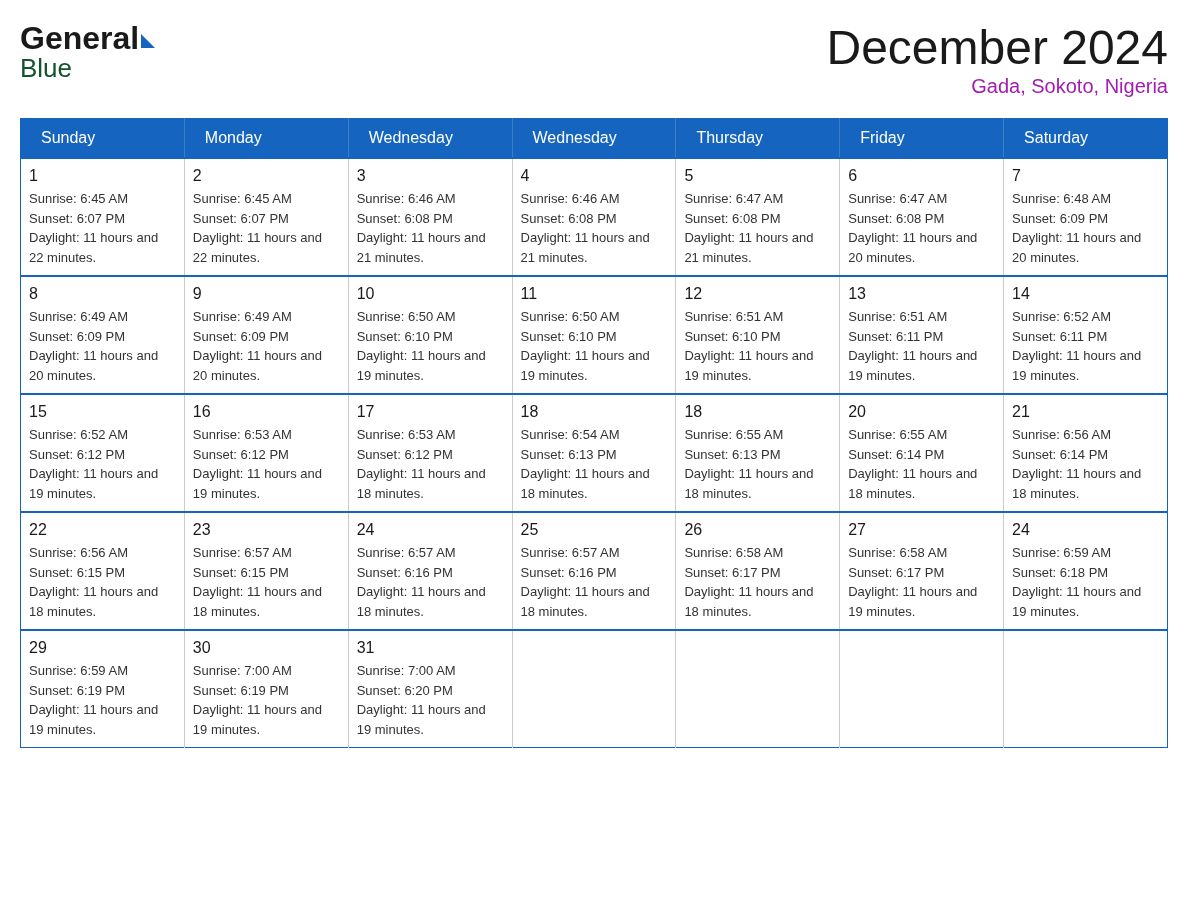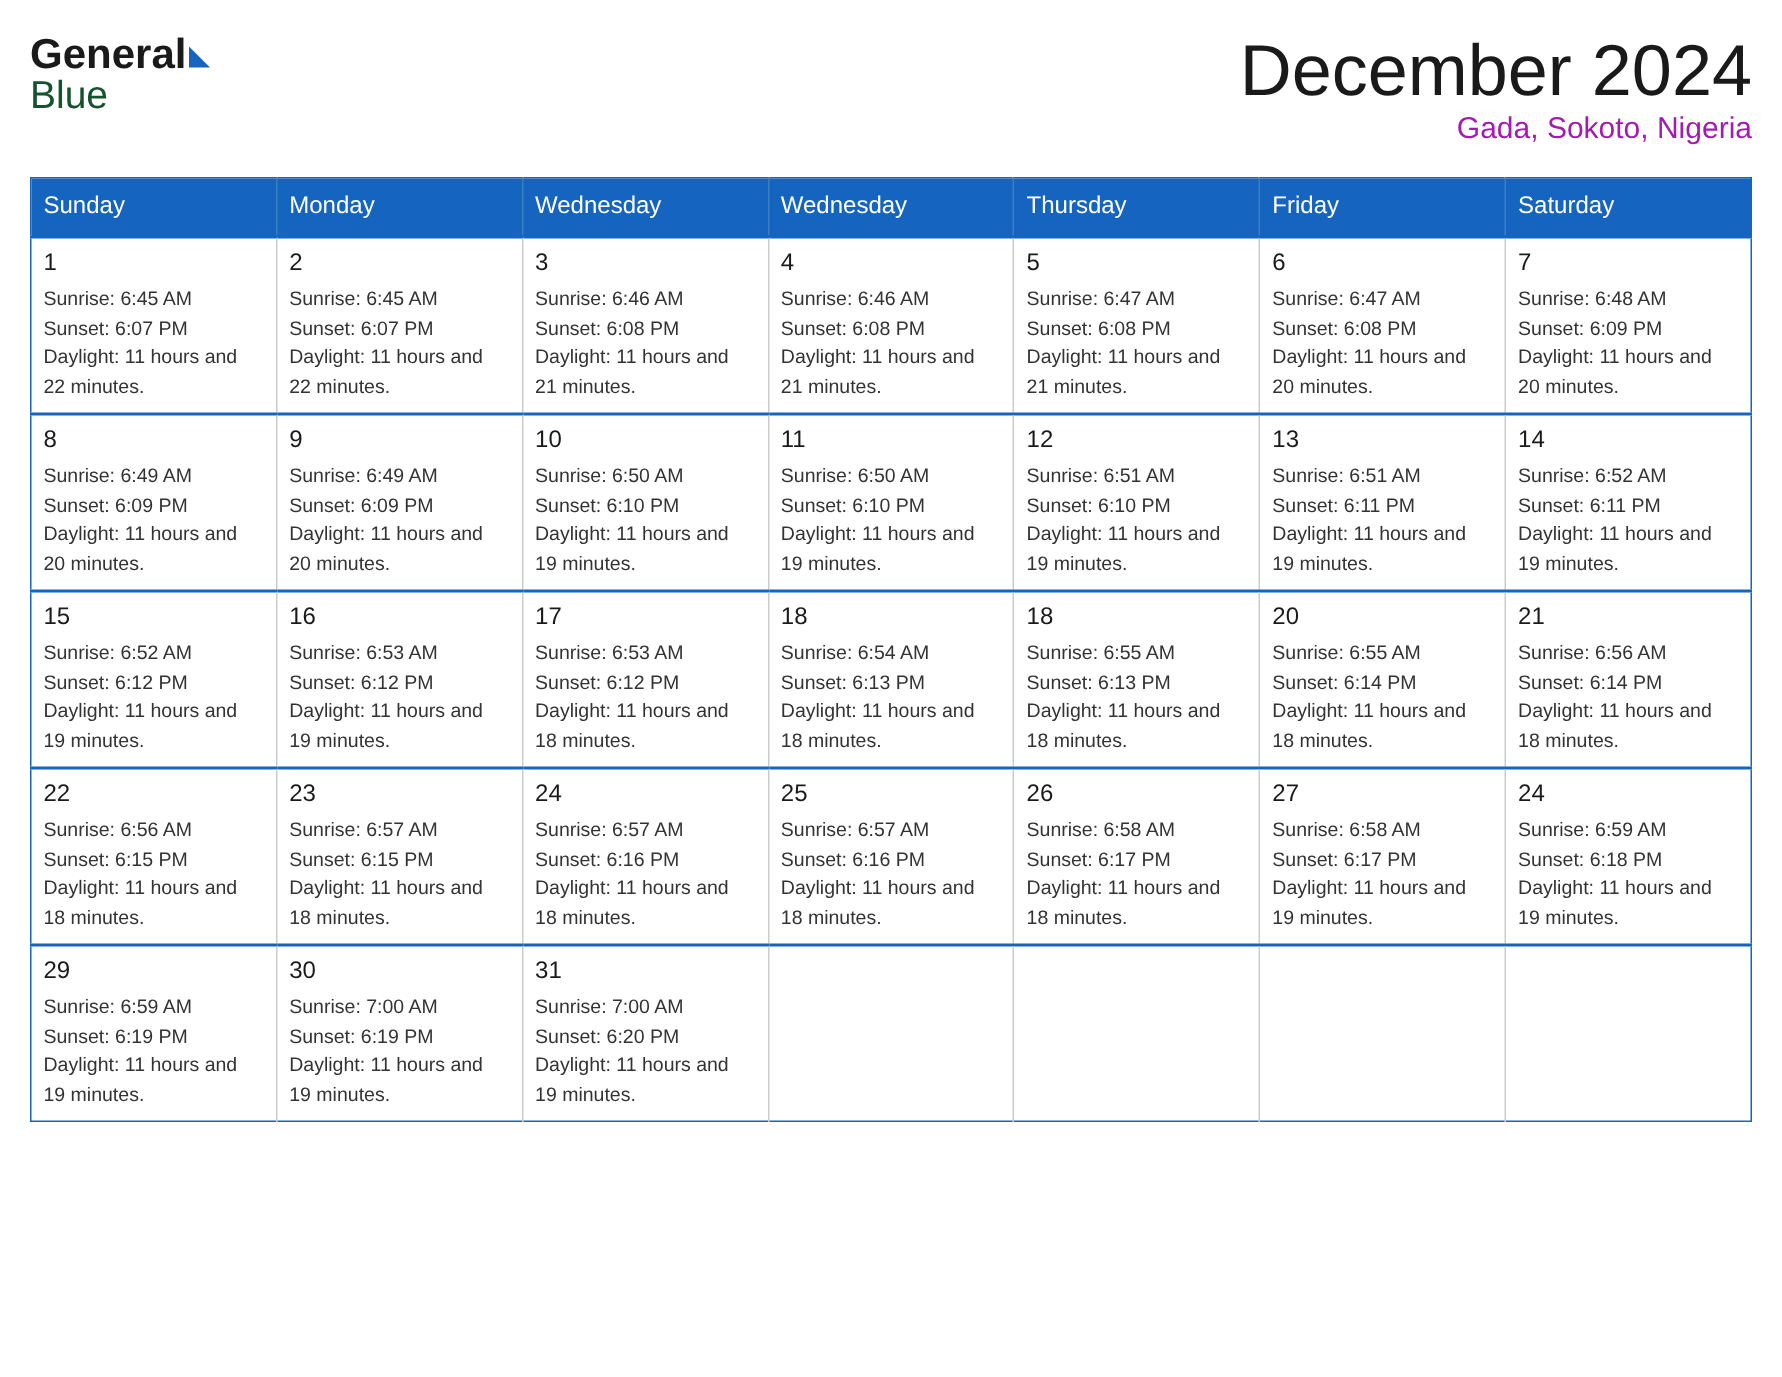--- a/index.html
+++ b/index.html
@@ -10,21 +10,21 @@
       min-height: 918px;
       padding: 20px;
     }
     .header {
       display: flex;
       justify-content: space-between;
       align-items: flex-start;
       margin-bottom: 20px;
     }
     .logo-text-general {
-      font-size: 28px;
+      font-size: 32px;
       font-weight: bold;
       color: #1a1a1a;
     }
     .logo-arrow {
       width: 0;
       height: 0;
       border-left: 14px solid #1565c0;
       border-top: 14px solid transparent;
       border-bottom: 0px solid transparent;
       display: inline-block;
@@ -55,21 +55,21 @@
     .calendar {
       width: 100%;
       border-collapse: collapse;
       border: 1px solid #1565c0;
     }
     .calendar thead tr {
       background-color: #1565c0;
     }
     .calendar thead th {
       color: #fff;
-      padding: 10px 8px;
+      padding: 10px 20px;
       text-align: left;
       font-size: 16px;
       font-weight: normal;
       border-right: 1px solid #3a7fc1;
     }
     .calendar thead th:last-child {
       border-right: none;
     }
     .calendar tbody td {
       vertical-align: top;

